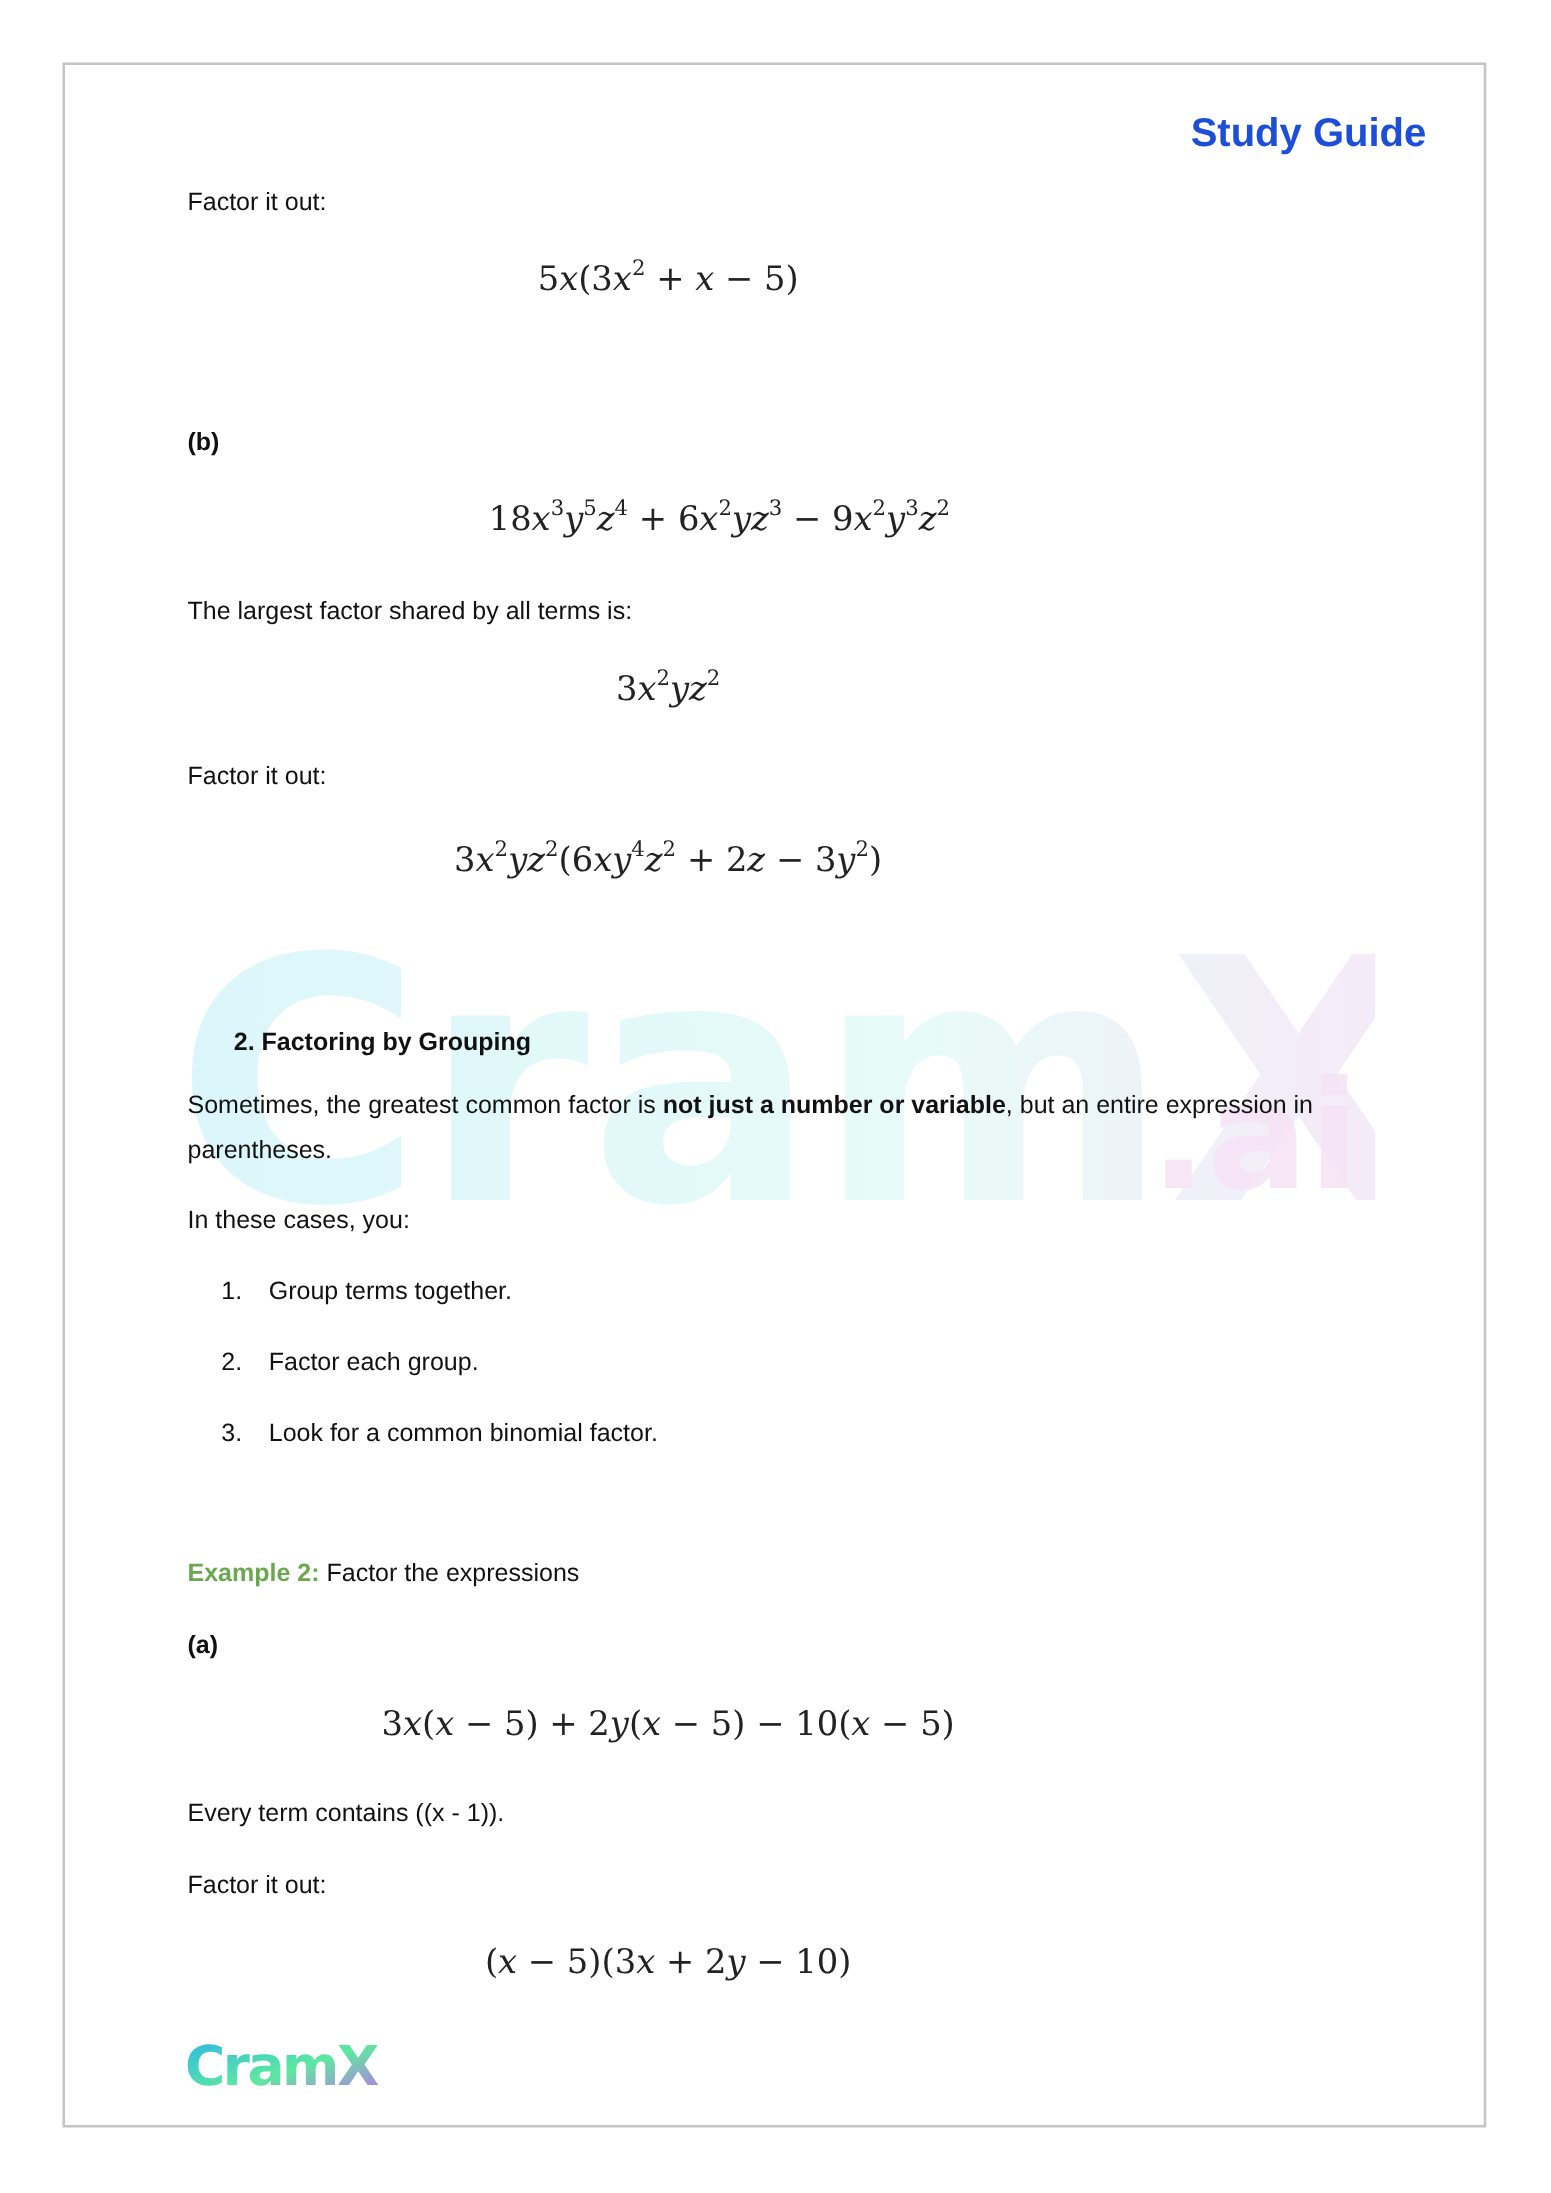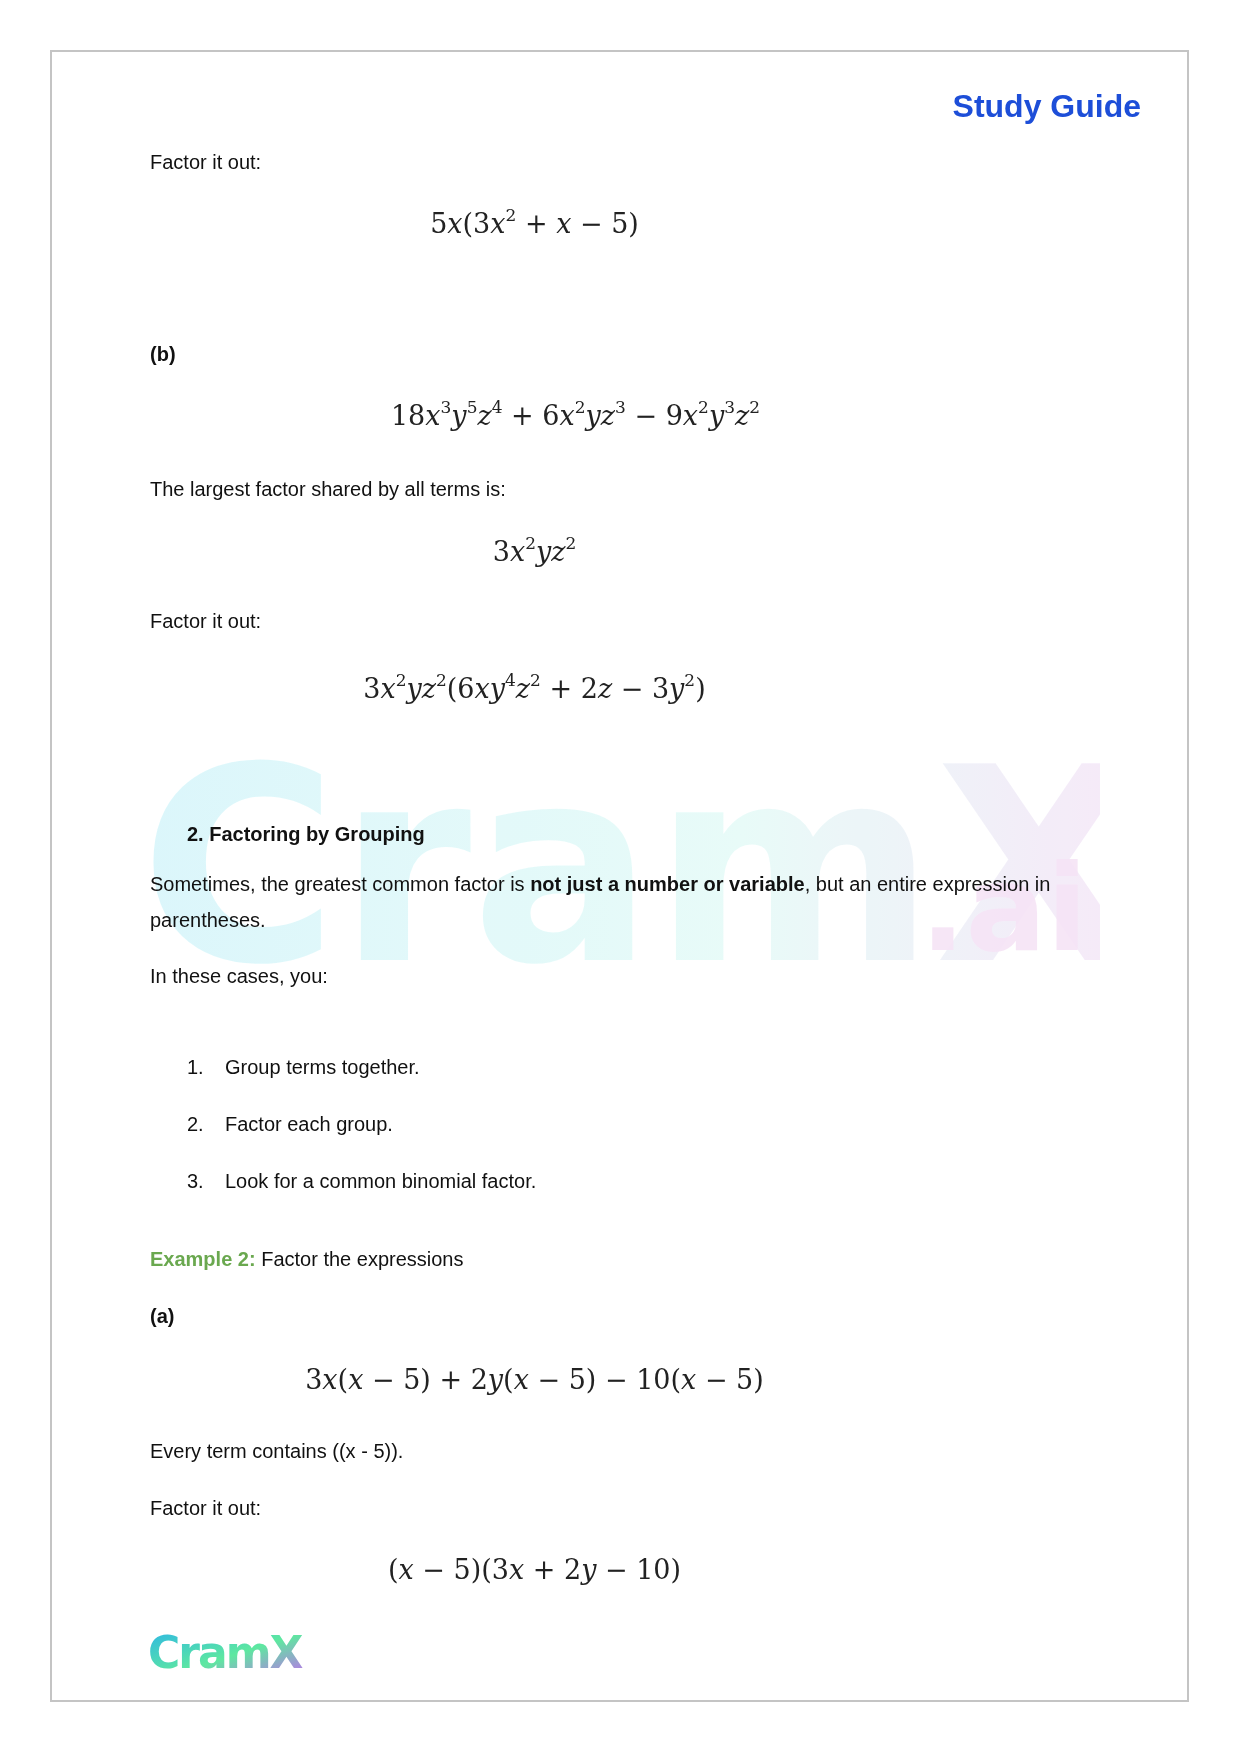--- a/index.html
+++ b/index.html
@@ -55,26 +55,25 @@
       text-align: center;
       font-family: "DejaVu Serif", "Liberation Serif", serif;
       font-size: 27px;
       color: #222;
       white-space: nowrap;
       margin-left: 44px;
     }
     .math i { font-style: italic; }
     .math sup { font-size: 17px; vertical-align: 12px; line-height: 0; }
     .ol-item {
-      left: 187px;
+      left: 177px;
       font-size: 20px;
       line-height: 30px;
       color: #111;
       white-space: nowrap;
-      margin-top: 34px;
     }
     .ol-num {
       display: inline-block;
       width: 38px;
     }
     .example-label { color: #6aa84f; font-weight: bold; }
     .watermark {
       left: 150px;
       top: 750px;
       width: 950px;
@@ -156,21 +155,21 @@
 <div class="abs p content" style="top:1241px;">
   <span class="example-label">Example 2:</span><span> Factor the expressions</span>
 </div>
 
 <div class="abs p bold content" style="top:1298px;">(a)</div>
 
 <div class="abs math content" style="top:1364px;">
   3<i>x</i>(<i>x</i> − 5) + 2<i>y</i>(<i>x</i> − 5) − 10(<i>x</i> − 5)
 </div>
 
-<div class="abs p content" style="top:1433px;">Every term contains ((x - 5)).</div>
+<div class="abs p content" style="top:1433px;">Every term contains ((x - 1)).</div>
 
 <div class="abs p content" style="top:1490px;">Factor it out:</div>
 
 <div class="abs math content" style="top:1554px;">
   (<i>x</i> − 5)(3<i>x</i> + 2<i>y</i> − 10)
 </div>
 
 <svg class="abs logo" style="left:148px; top:1620px;" width="160" height="60" viewBox="0 0 160 60" xmlns="http://www.w3.org/2000/svg">
   <defs>
     <linearGradient id="lg" x1="0" y1="0" x2="1" y2="1">

